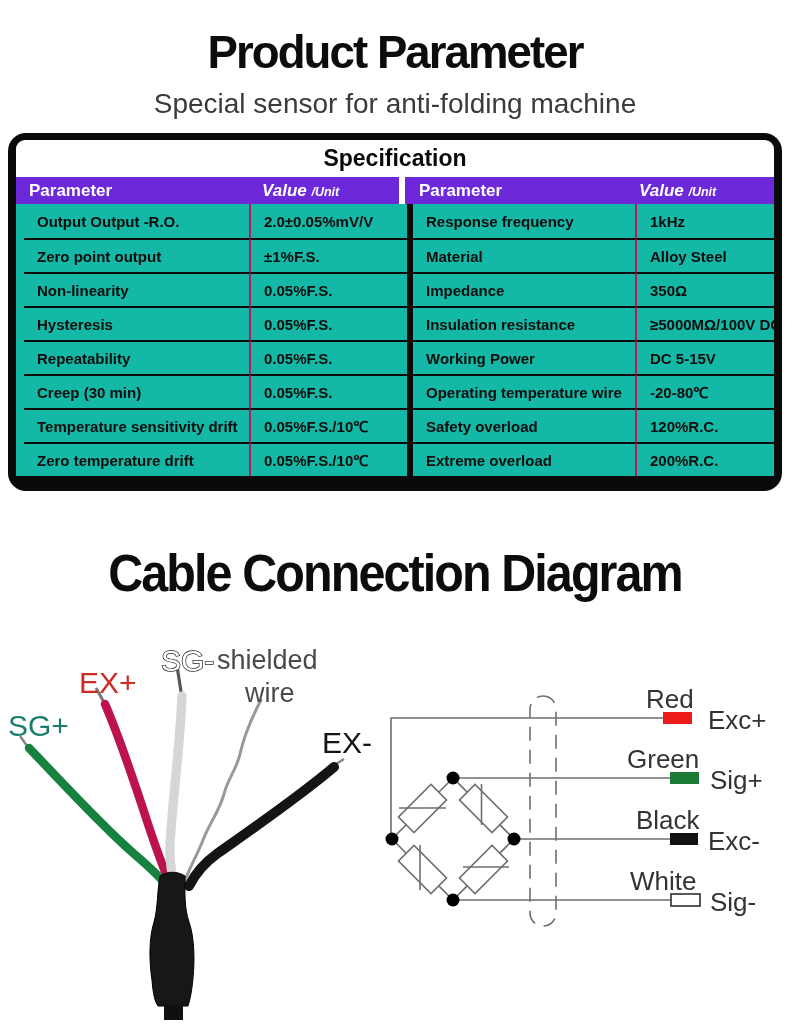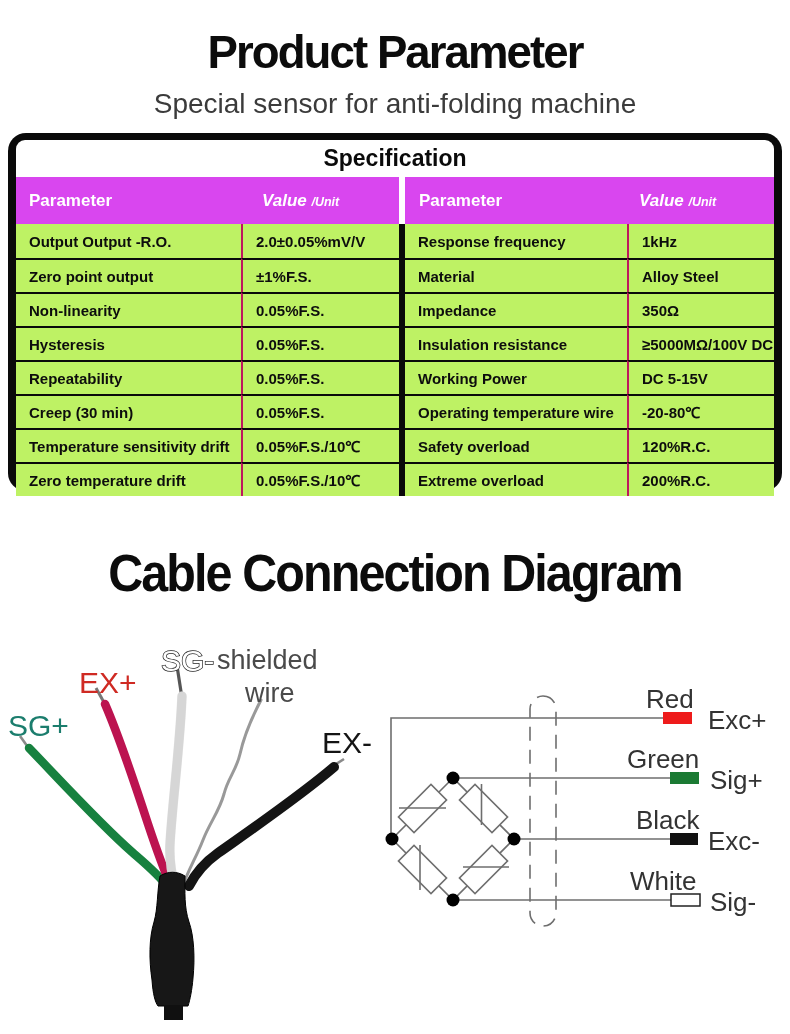--- a/index.html
+++ b/index.html
@@ -26,30 +26,30 @@
   .spec-table {
     position:absolute; left:8px; top:125px; width:774px; height:358px;
     background:#0a0a0a; border-radius:18px; padding:7px 8px 8px 8px;
   }
   .spec-title-band {
     height:37px; background:#fff; border-radius:9px 9px 0 0;
     display:flex; align-items:center; justify-content:center;
     font-size:23px; font-weight:700; color:#0a0a0a;
   }
   .spec-header {
-    height:47px; display:grid; grid-template-columns:225px 158px 6px 222px 147px;
-    background:#d946ef; color:#fff; align-items:center;
+    height:27px; display:grid; grid-template-columns:225px 158px 6px 222px 147px;
+    background:#6d28d9; color:#fff; align-items:center;
   }
   .spec-header .h-param { padding-left:13px; font-size:17px; font-weight:700; }
   .spec-header .h-value { padding-left:21px; font-size:17px; font-weight:700; white-space:nowrap;font-style:italic; }
   .spec-header .h-unit { font-size:12.5px; font-weight:700; }
   .spec-header .h-gap { background:#fff; height:100%; }
   .spec-body {
     display:grid; grid-template-columns:225px 158px 6px 222px 147px;
-    grid-auto-rows:34px; background:#bef264;
+    grid-auto-rows:34px; background:#14b8a6;padding-left:8px;
   }
   .cell {
     display:flex; align-items:center; font-size:15px; font-weight:700; color:#0d0d0d;
     white-space:nowrap; overflow:hidden;
   }
   .cell.param { padding-left:13px; }
   .cell.value { padding-left:13px; border-left:2px solid #be185d;text-align:right; }
   .cell.rt { border-top:2px solid #0a0a0a; }
   .div-cell { background:#0a0a0a; }
 

